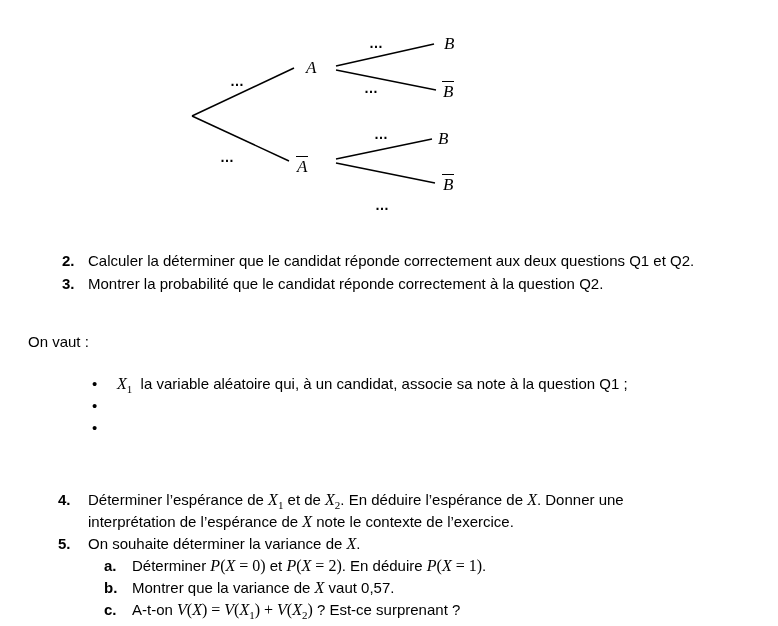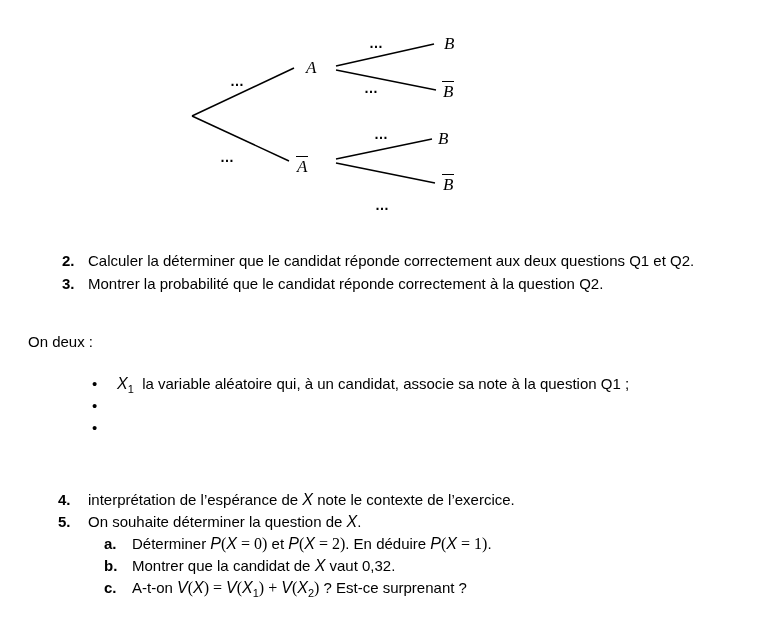--- a/index.html
+++ b/index.html
@@ -26,21 +26,21 @@
   .b23{left:62px;top:249px;line-height:23px;}
   .b23 .num{flex:0 0 26px;font-weight:700;}
   .onnote{position:absolute;left:28px;top:330px;line-height:23px;}
   .bul{left:92px;top:373px;line-height:22px;}
   .bul .dot{flex:0 0 25px;}
   .b45{left:58px;top:489px;line-height:22px;}
   .b45 .num{flex:0 0 30px;font-weight:700;}
   .sublist{margin-left:16px;}
   .sublist .snum{flex:0 0 28px;font-weight:700;}
   
-  .m{font-family:Liberation Sans, sans-serif;font-style:italic;font-size:16px;}
+  .m{font-family:Liberation Serif, serif;font-style:italic;font-size:16px;}
   .mo{font-family:"Liberation Serif",serif;font-style:normal;font-size:16px;}
   .m sub,.mo sub{font-style:normal;font-size:11px;line-height:0;}
 </style>
 </head>
 <body>
 
 <div class="page">
 
   <div class="tree">
     <svg width="778" height="235">
@@ -74,21 +74,21 @@
       </div>
     </div>
     <div class="row">
       <span class="num">3.</span>
       <div>
         <div class="line"><span>Montrer la probabilité que le candidat réponde correctement à la question Q2.</span></div>
       </div>
     </div>
   </div>
 
-  <div class="onnote">On deux :</div>
+  <div class="onnote">On vaut :</div>
 
   <div class="list bul">
     <div class="row">
       <span class="dot">•</span>
       <div>
         <div class="line"><span class="m">X<sub>1</sub></span><span>  la variable aléatoire qui, à un candidat, associe sa note à la question Q1 ;</span></div>
       </div>
     </div>
     <div class="row">
       <span class="dot">•</span>
@@ -97,35 +97,36 @@
       <span class="dot">•</span>
       <div>
       </div>
     </div>
   </div>
 
   <div class="list b45">
     <div class="row">
       <span class="num">4.</span>
       <div>
+        <div class="line"><span>Déterminer l’espérance de </span><span class="m">X<sub>1</sub></span><span> et de </span><span class="m">X<sub>2</sub></span><span>. En déduire l’espérance de </span><span class="m">X</span><span>. Donner une</span></div>
         <div class="line"><span>interprétation de l’espérance de </span><span class="m">X</span><span> note le contexte de l’exercice.</span></div>
       </div>
     </div>
     <div class="row">
       <span class="num">5.</span>
       <div>
-        <div class="line"><span>On souhaite déterminer la question de </span><span class="m">X</span><span>.</span></div>
+        <div class="line"><span>On souhaite déterminer la variance de </span><span class="m">X</span><span>.</span></div>
         <div class="sublist">
           <div class="row">
             <span class="snum">a.</span>
             <div class="line"><span>Déterminer </span><span class="m">P</span><span class="mo">(</span><span class="m">X</span><span class="mo"> = 0)</span><span> et </span><span class="m">P</span><span class="mo">(</span><span class="m">X</span><span class="mo"> = 2)</span><span>. En déduire </span><span class="m">P</span><span class="mo">(</span><span class="m">X</span><span class="mo"> = 1)</span><span>.</span></div>
           </div>
           <div class="row">
             <span class="snum">b.</span>
-            <div class="line"><span>Montrer que la candidat de </span><span class="m">X</span><span> vaut 0,32.</span></div>
+            <div class="line"><span>Montrer que la variance de </span><span class="m">X</span><span> vaut 0,57.</span></div>
           </div>
           <div class="row">
             <span class="snum">c.</span>
             <div class="line"><span>A-t-on </span><span class="m">V</span><span class="mo">(</span><span class="m">X</span><span class="mo">)</span><span class="mo"> = </span><span class="m">V</span><span class="mo">(</span><span class="m">X<sub>1</sub></span><span class="mo">)</span><span class="mo"> + </span><span class="m">V</span><span class="mo">(</span><span class="m">X<sub>2</sub></span><span class="mo">)</span><span> ? Est-ce surprenant ?</span></div>
           </div>
         </div>
       </div>
     </div>
   </div>
 

